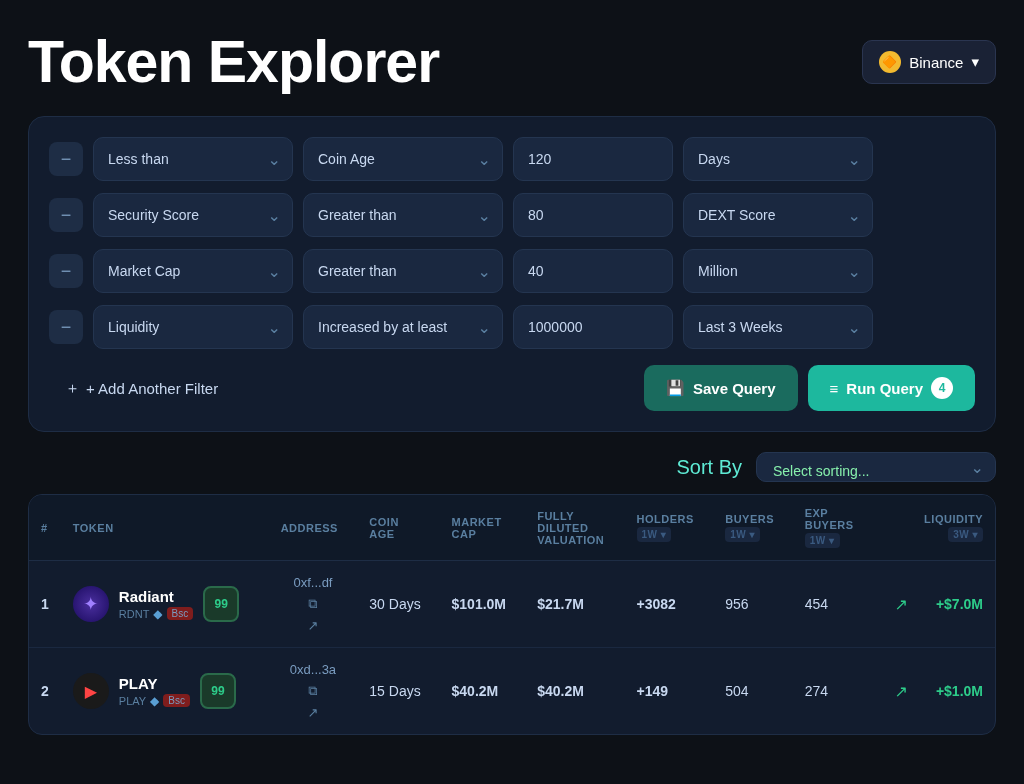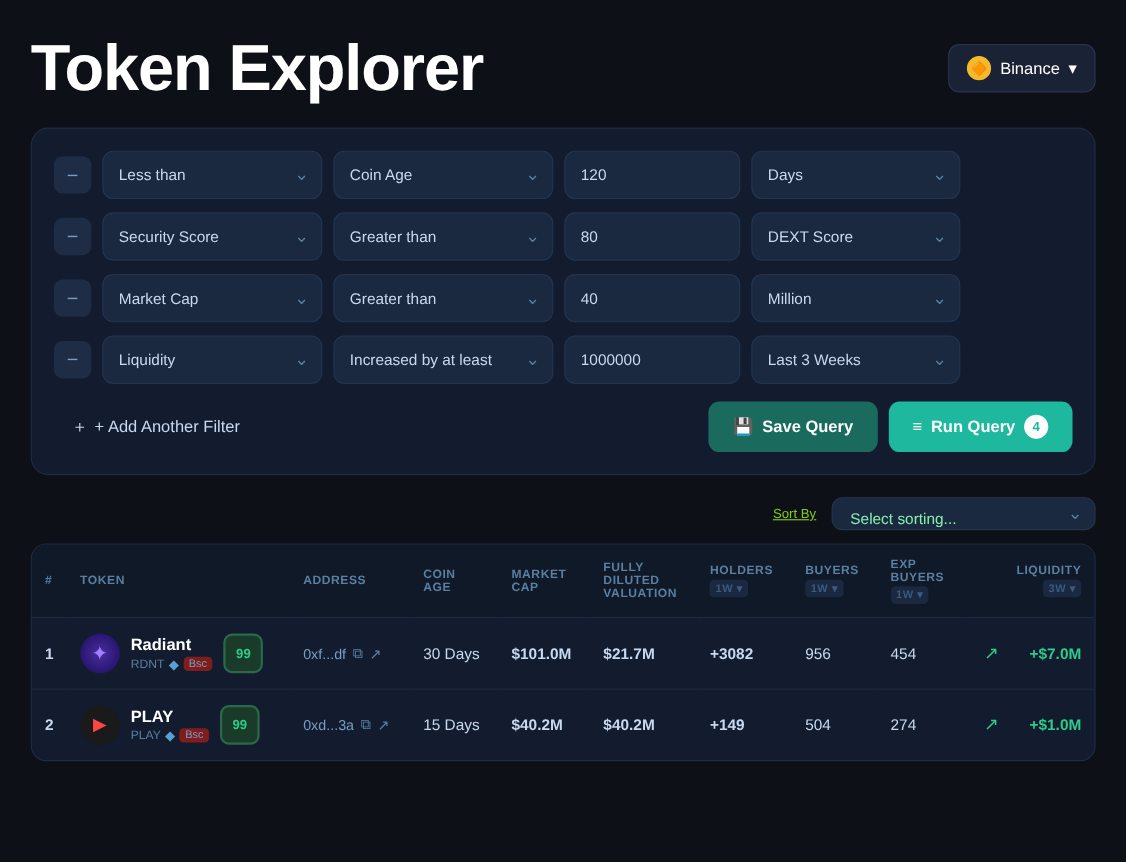--- a/index.html
+++ b/index.html
@@ -185,23 +185,22 @@
     }
     
     .results-header {
       display: flex;
       justify-content: flex-end;
       align-items: center;
       gap: 14px;
       margin-bottom: 12px;
     }
     .sort-label {
-      color: #84cc16;
-      font-size: 12px;
-      text-decoration: underline;
+      color: #5eead4;
+      font-size: 20px;
     }
     .sort-select-wrapper {
       position: relative;
     }
     .sort-select-wrapper select {
       background: #1a2840;
       border: 1px solid #243550;
       border-radius: 10px;
       color: #86efac;
       padding: 10px 40px 2px 16px;
@@ -334,20 +333,21 @@
       align-items: center;
       justify-content: center;
       flex-shrink: 0;
     }
     .addr-cell {
       display: flex;
       align-items: center;
       gap: 6px;
       color: #7a9cc0;
       font-size: 13px;
+      flex-direction: column;
     }
     .addr-icon {
       color: #5a7fa0;
       cursor: pointer;
       font-size: 13px;
     }
     .positive {
       color: #2dcc8a;
       font-weight: 600;
     }

